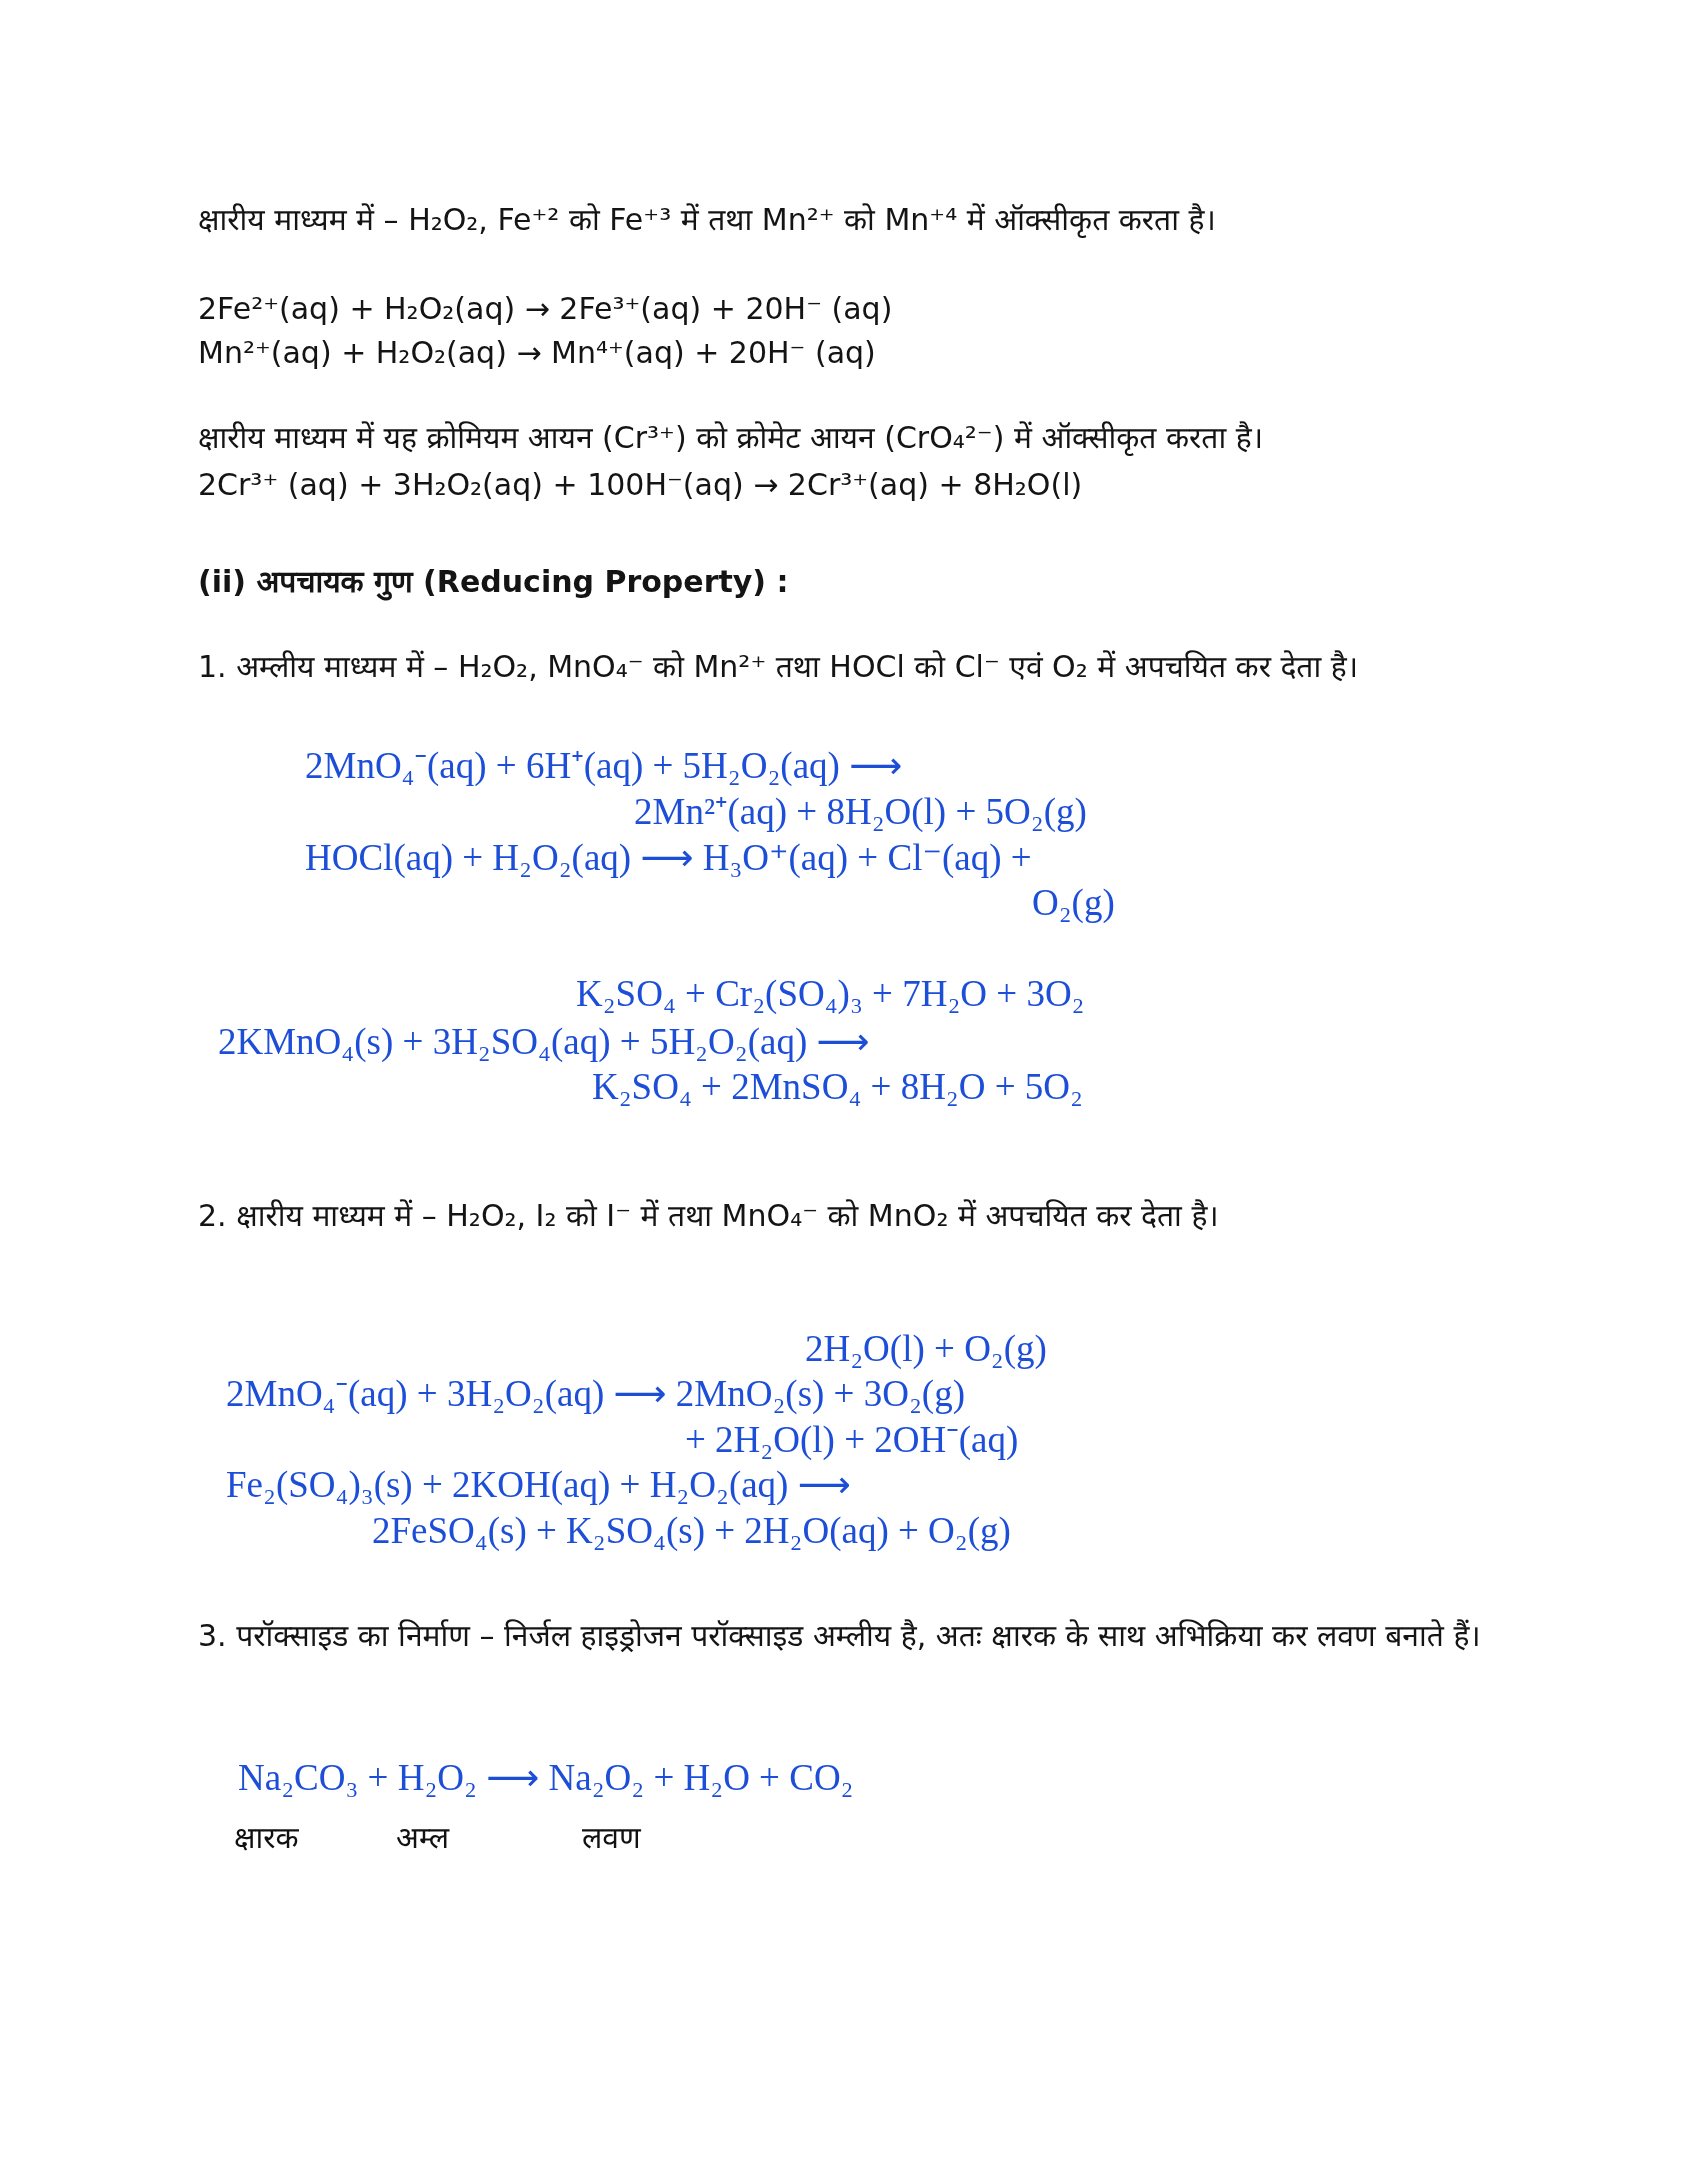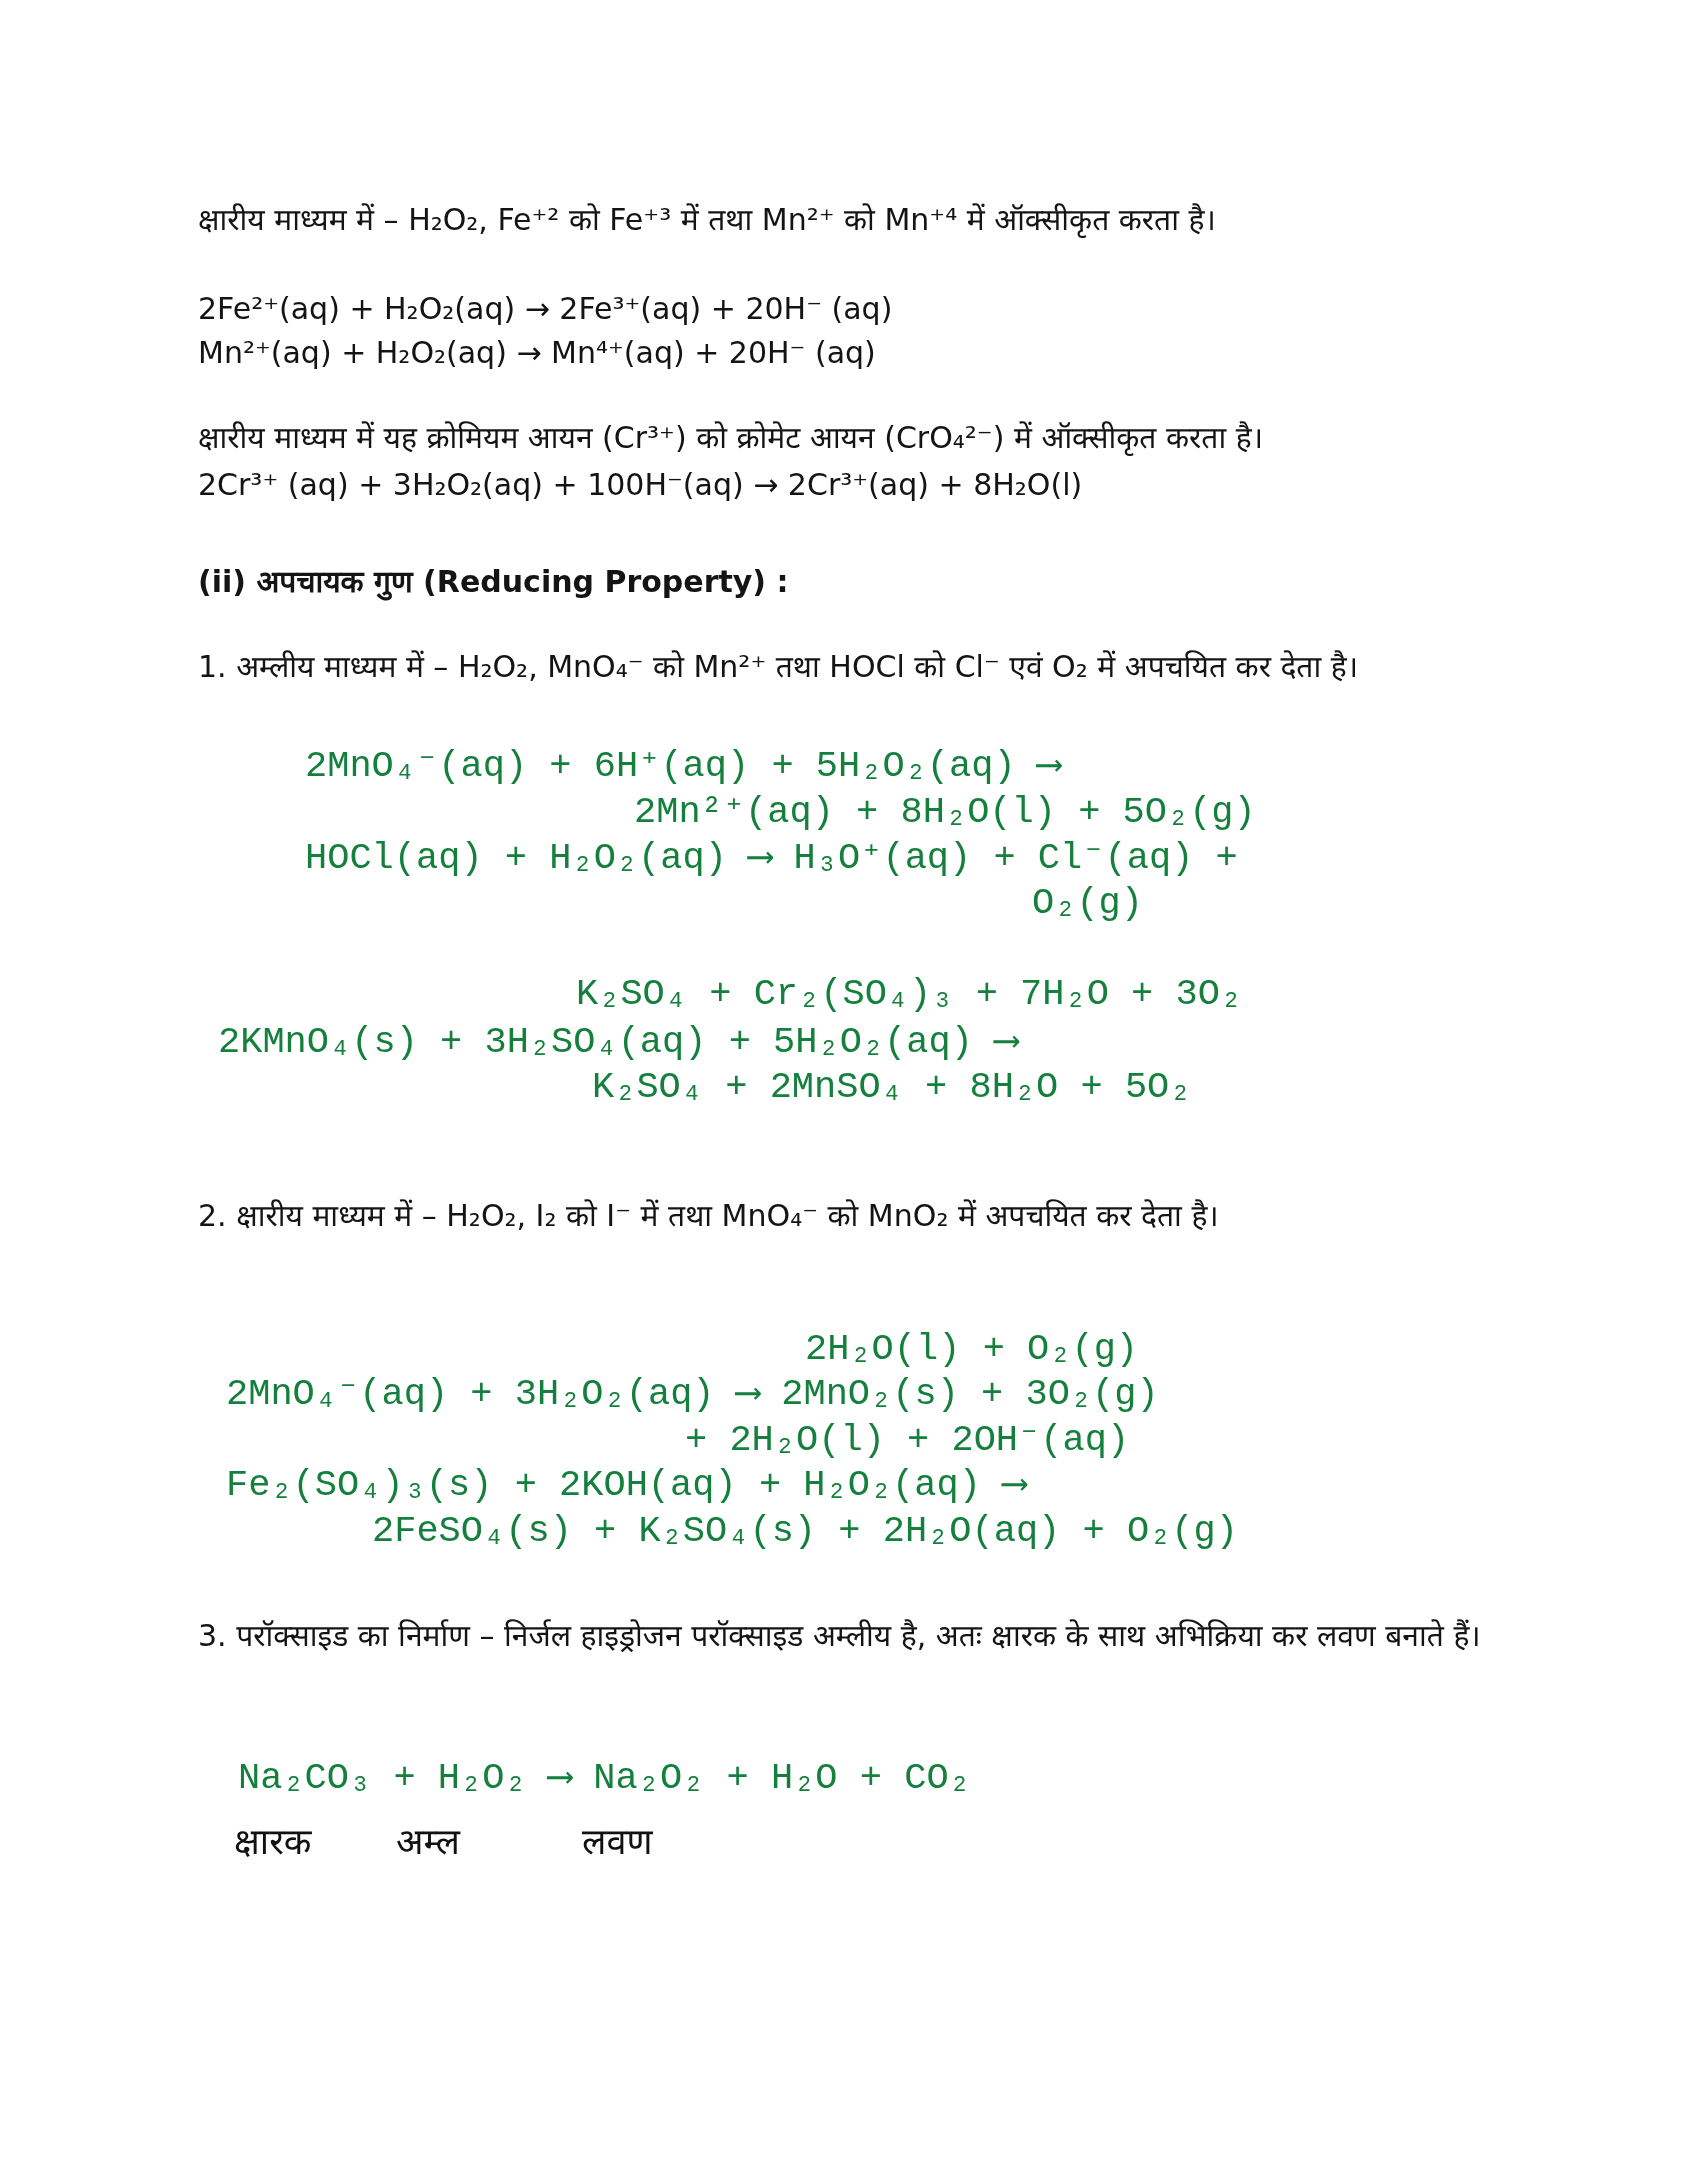--- a/index.html
+++ b/index.html
@@ -1,22 +1,22 @@
 <!DOCTYPE html>
 <html><head>
 <meta charset="utf-8">
 <style>
   html, body { margin: 0; padding: 0; background: #ffffff; }
   body { width: 1683px; height: 2178px; position: relative; overflow: hidden; color: #111111; }
   .page { position: absolute; left: 0; top: 0; width: 1336px; height: 2178px; }
   .txt { position: absolute; left: 198px; font-family: "DejaVu Sans", "Liberation Sans", sans-serif; font-size: 30px; white-space: nowrap; line-height: 44px; color: #141414; }
   .bold { font-weight: bold; }
-  .eq { position: absolute; font-family: Liberation Mono, monospace; font-size: 37px; white-space: nowrap; line-height: 44px; color: #15803d; }
+  .eq { position: absolute; font-family: Liberation Serif, serif; font-size: 37px; white-space: nowrap; line-height: 44px; color: #1d4ed8; }
   .wrap { white-space: normal; width: 1307px; }
-  .lbl { position: absolute; font-family: "DejaVu Sans", sans-serif; font-size: 36px; white-space: nowrap; color: #111111; }
+  .lbl { position: absolute; font-family: "DejaVu Sans", sans-serif; font-size: 30px; white-space: nowrap; color: #111111; }
 </style>
 </head>
 <body>
 
 <div class="page">
 
   <div class="txt" style="top:198px;">क्षारीय माध्यम में – H₂O₂, Fe⁺² को Fe⁺³ में तथा Mn²⁺ को Mn⁺⁴ में ऑक्सीकृत करता है।</div>
 
   <div class="txt" style="top:287px;">2Fe²⁺(aq) + H₂O₂(aq) → 2Fe³⁺(aq) + 20H⁻ (aq)</div>
   <div class="txt" style="top:331px;">Mn²⁺(aq) + H₂O₂(aq) → Mn⁴⁺(aq) + 20H⁻ (aq)</div>

